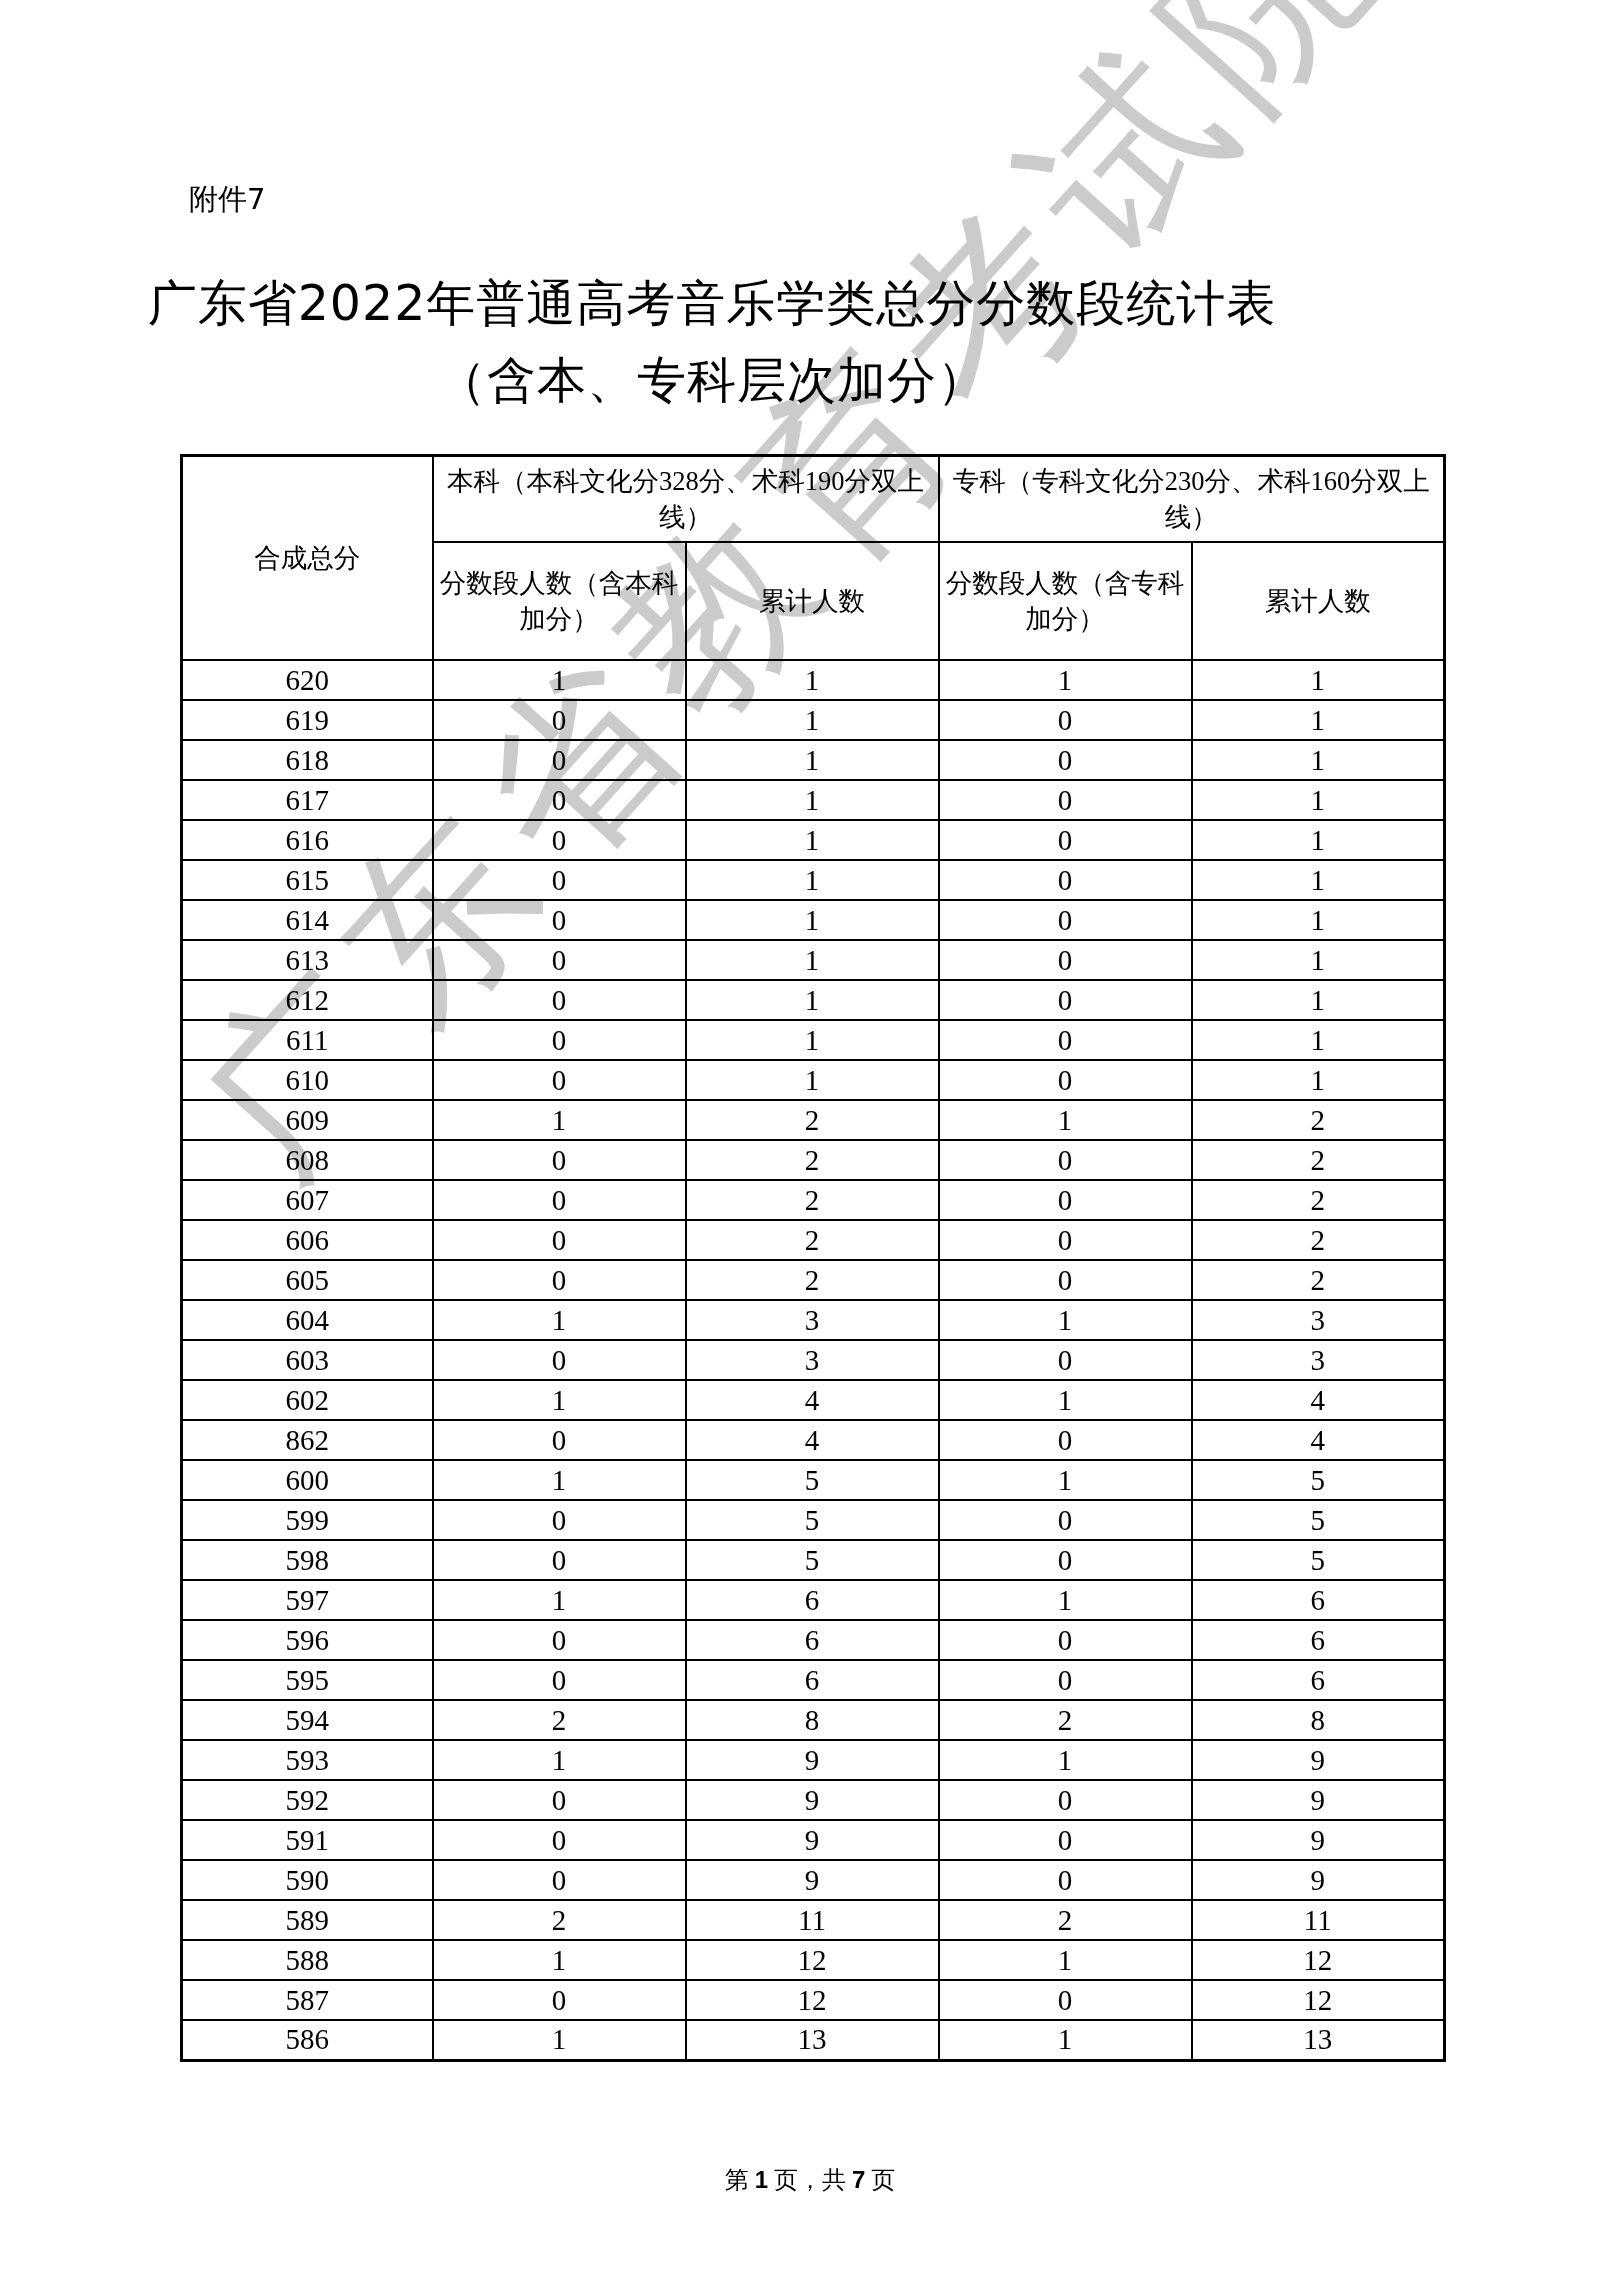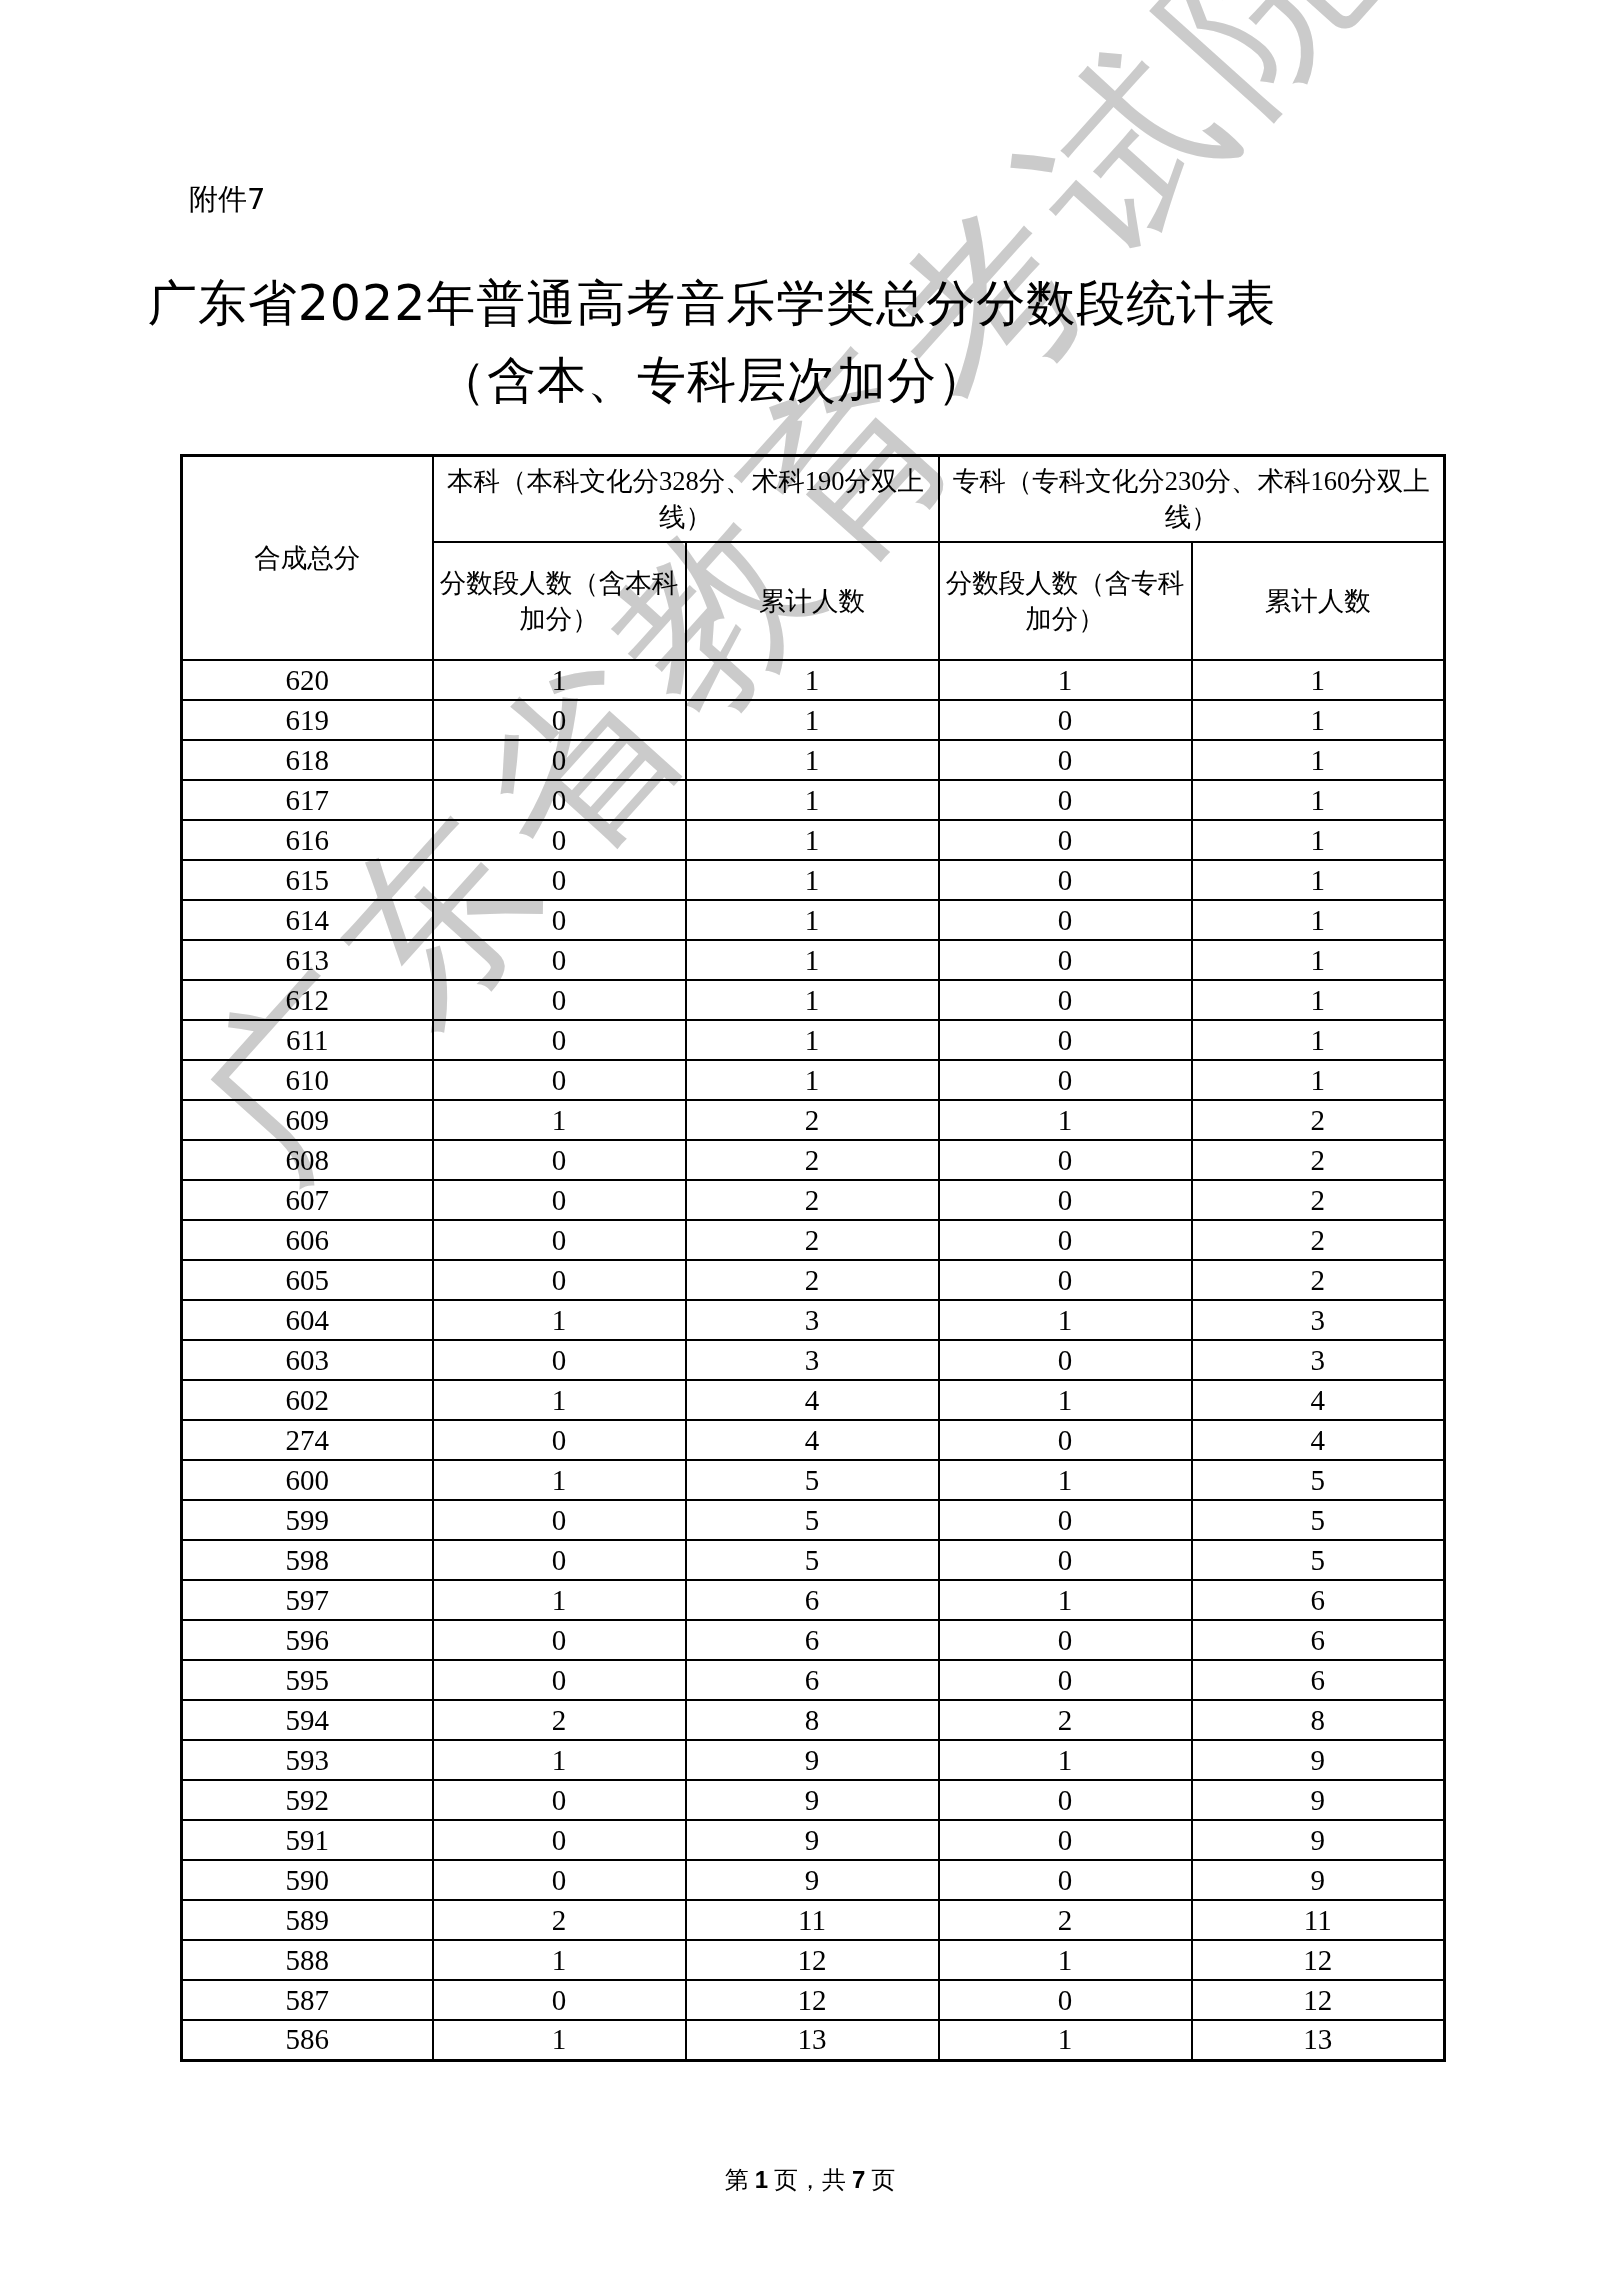--- a/index.html
+++ b/index.html
@@ -189,21 +189,21 @@
         <td>3</td>
       </tr>
       <tr>
         <td>602</td>
         <td>1</td>
         <td>4</td>
         <td>1</td>
         <td>4</td>
       </tr>
       <tr>
-        <td>274</td>
+        <td>862</td>
         <td>0</td>
         <td>4</td>
         <td>0</td>
         <td>4</td>
       </tr>
       <tr>
         <td>600</td>
         <td>1</td>
         <td>5</td>
         <td>1</td>

